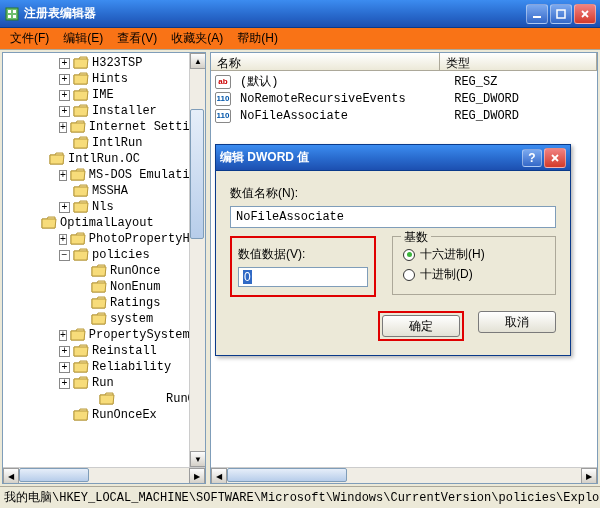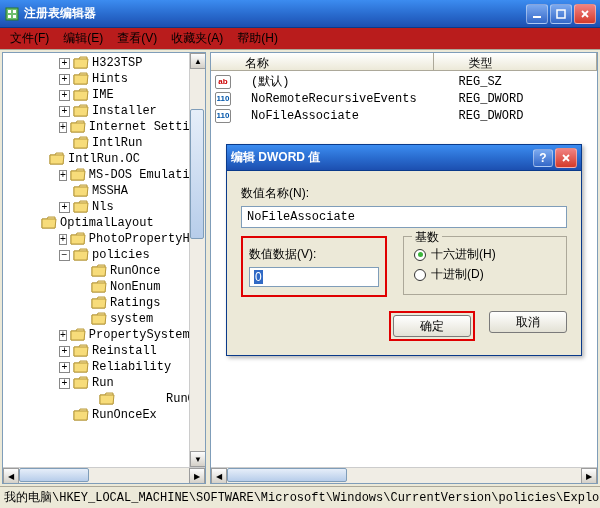--- a/index.html
+++ b/index.html
@@ -6,58 +6,58 @@
   body { width: 600px; height: 508px; background: #ece9d8; position: relative; overflow: hidden; }
 
   .titlebar { height: 28px; background: linear-gradient(to bottom, #3c8cf0 0%, #2a6dd0 50%, #1c4fb0 100%); display: flex; align-items: center; padding: 0 4px; color: #fff; font-weight: bold; border-bottom:1px solid #0a3a8a;}
   .titlebar .icon { width: 16px; height: 16px; margin-right: 4px; display:flex;align-items:center;justify-content:center;}
   .titlebar .title { flex: 1; }
   .titlebar .winbtns { display: flex; gap: 2px; }
   .winbtn { width: 22px; height: 20px; border-radius: 3px; display: flex; align-items: center; justify-content: center; color: #fff; font-weight: bold; border:1px solid rgba(255,255,255,0.4);}
   .winbtn.min, .winbtn.max { background: linear-gradient(to bottom,#7ba9ef,#3468c8); }
   .winbtn.close { background: linear-gradient(to bottom,#f08282,#d43a2a); }
 
-  .menubar { height: 22px; background: #b91c1c; display: flex; align-items: flex-start; padding: 0 6px; gap: 6px; border-bottom:1px solid #aca899;}
+  .menubar { height: 22px; background: #f97316; display: flex; align-items: flex-start; padding: 0 6px; gap: 6px; border-bottom:1px solid #aca899;}
   .menubar span { padding: 2px 4px; cursor: default; }
 
   .client { display: flex; height: 436px; position: relative; }
   .tree-pane { width: 204px; border: 1px solid #7f9db9; background: #fff; margin: 2px; overflow: hidden; position: relative; display:flex;flex-direction:column;}
   .tree-body { flex:1; overflow:hidden; padding: 2px 0 0 0;}
   .tree-row { display: flex; align-items: center; height: 16px; white-space: nowrap; padding-left: 2px;}
   .expander { width:11px; height:11px; border:1px solid #888; background:#fff; display:flex; align-items:center; justify-content:center; font-size:10px; line-height:1; margin-right:3px; color:#000;}
   .noexp { width:14px; display:inline-block; }
   .folder-icon { width:16px; height:14px; display:inline-block; margin-right:3px; }
   .tree-label { font-family:"Courier New", monospace; font-size:12px; }
 
   .list-pane { flex: 1; border: 1px solid #7f9db9; background: #fff; margin: 2px; position: relative; overflow:hidden; display:flex; flex-direction:column;}
   .list-header { display:flex; height:18px; background:linear-gradient(to bottom,#fff,#ece9d8); border-bottom:1px solid #aca899;}
-  .list-header div { border-right:1px solid #aca899; padding:2px 6px; font-size:12px;margin-left:28px;}
+  .list-header div { border-right:1px solid #aca899; padding:2px 6px; font-size:12px;}
   .col-name { flex:1.5; }
   .col-type { flex:1; }
   .list-body { flex:1; padding:2px 0;}
   .list-row { display:flex; align-items:center; height:17px; padding-left:4px;}
-  .val-icon { width:16px; height:14px; margin-right:20px; border:1px solid #888; border-radius:2px; display:flex; align-items:center; justify-content:center; font-size:8px; font-weight:bold;}
+  .val-icon { width:16px; height:14px; margin-right:9px; border:1px solid #888; border-radius:2px; display:flex; align-items:center; justify-content:center; font-size:8px; font-weight:bold;}
   .val-icon.sz { background:#fff; color:#c00; }
   .val-icon.dw { background:#fff; color:#05a; }
   .list-row .name { flex:1.5; font-family:"Courier New",monospace; }
   .list-row .type { flex:1; font-family:"Courier New",monospace; }
 
   .scroll-h { height:16px; background:#ece9d8; border-top:1px solid #ccc; position:relative; display:flex;}
   .scroll-btn { width:16px; height:16px; background:linear-gradient(to bottom,#fdfdfd,#d4d0c8); border:1px solid #9c9c9c; display:flex;align-items:center;justify-content:center; font-size:8px;}
   .scroll-track { flex:1; background:#f0ede5; position:relative;}
   .scroll-thumb { position:absolute; top:0; height:14px; background:linear-gradient(to bottom,#e6eef9,#b7cdea); border:1px solid #7f9db9; border-radius:2px;}
 
   .scroll-v { width:16px; background:#ece9d8; border-left:1px solid #ccc; display:flex; flex-direction:column;}
   .scroll-v .scroll-track { flex:1; position:relative;}
   .scroll-v .scroll-thumb { left:0; width:14px; }
 
   .statusbar { height:20px; border-top:1px solid #aca899; padding:2px 4px; font-family:"Courier New",monospace; font-size:12px; background:#ece9d8; white-space:nowrap; overflow:hidden;}
 
   
-  .dialog { position:absolute; left:226px; top:144px; width:356px; background:#ece9d8; border:1px solid #0a3a8a; box-shadow:2px 2px 4px rgba(0,0,0,0.3);}
+  .dialog { position:absolute; left:215px; top:144px; width:356px; background:#ece9d8; border:1px solid #0a3a8a; box-shadow:2px 2px 4px rgba(0,0,0,0.3);}
   .dialog .titlebar { height:26px; }
   .dlg-body { padding:10px 14px 14px 14px; }
   .dlg-label { margin:4px 0 4px 0; }
   .dlg-name-box { border:1px solid #7f9db9; background:#fff; padding:3px 5px; font-family:"Courier New",monospace; margin-bottom:8px;}
   .red-box { border:2px solid #e00000; padding:4px 6px 8px 6px; display:inline-block; vertical-align:top;}
   .dlg-row2 { display:flex; gap:16px; align-items:flex-start;}
   .dlg-data-input { border:1px solid #7f9db9; background:#fff; width:130px; height:20px; padding:2px 4px; font-family:"Courier New",monospace;}
   .dlg-data-input .sel { background:#316ac5; color:#fff; padding:0 1px;}
   .fieldset { border:1px solid #aca899; padding:6px 10px 8px 10px; position:relative;}
   .fieldset .legend { position:absolute; top:-8px; left:8px; background:#ece9d8; padding:0 3px;}

